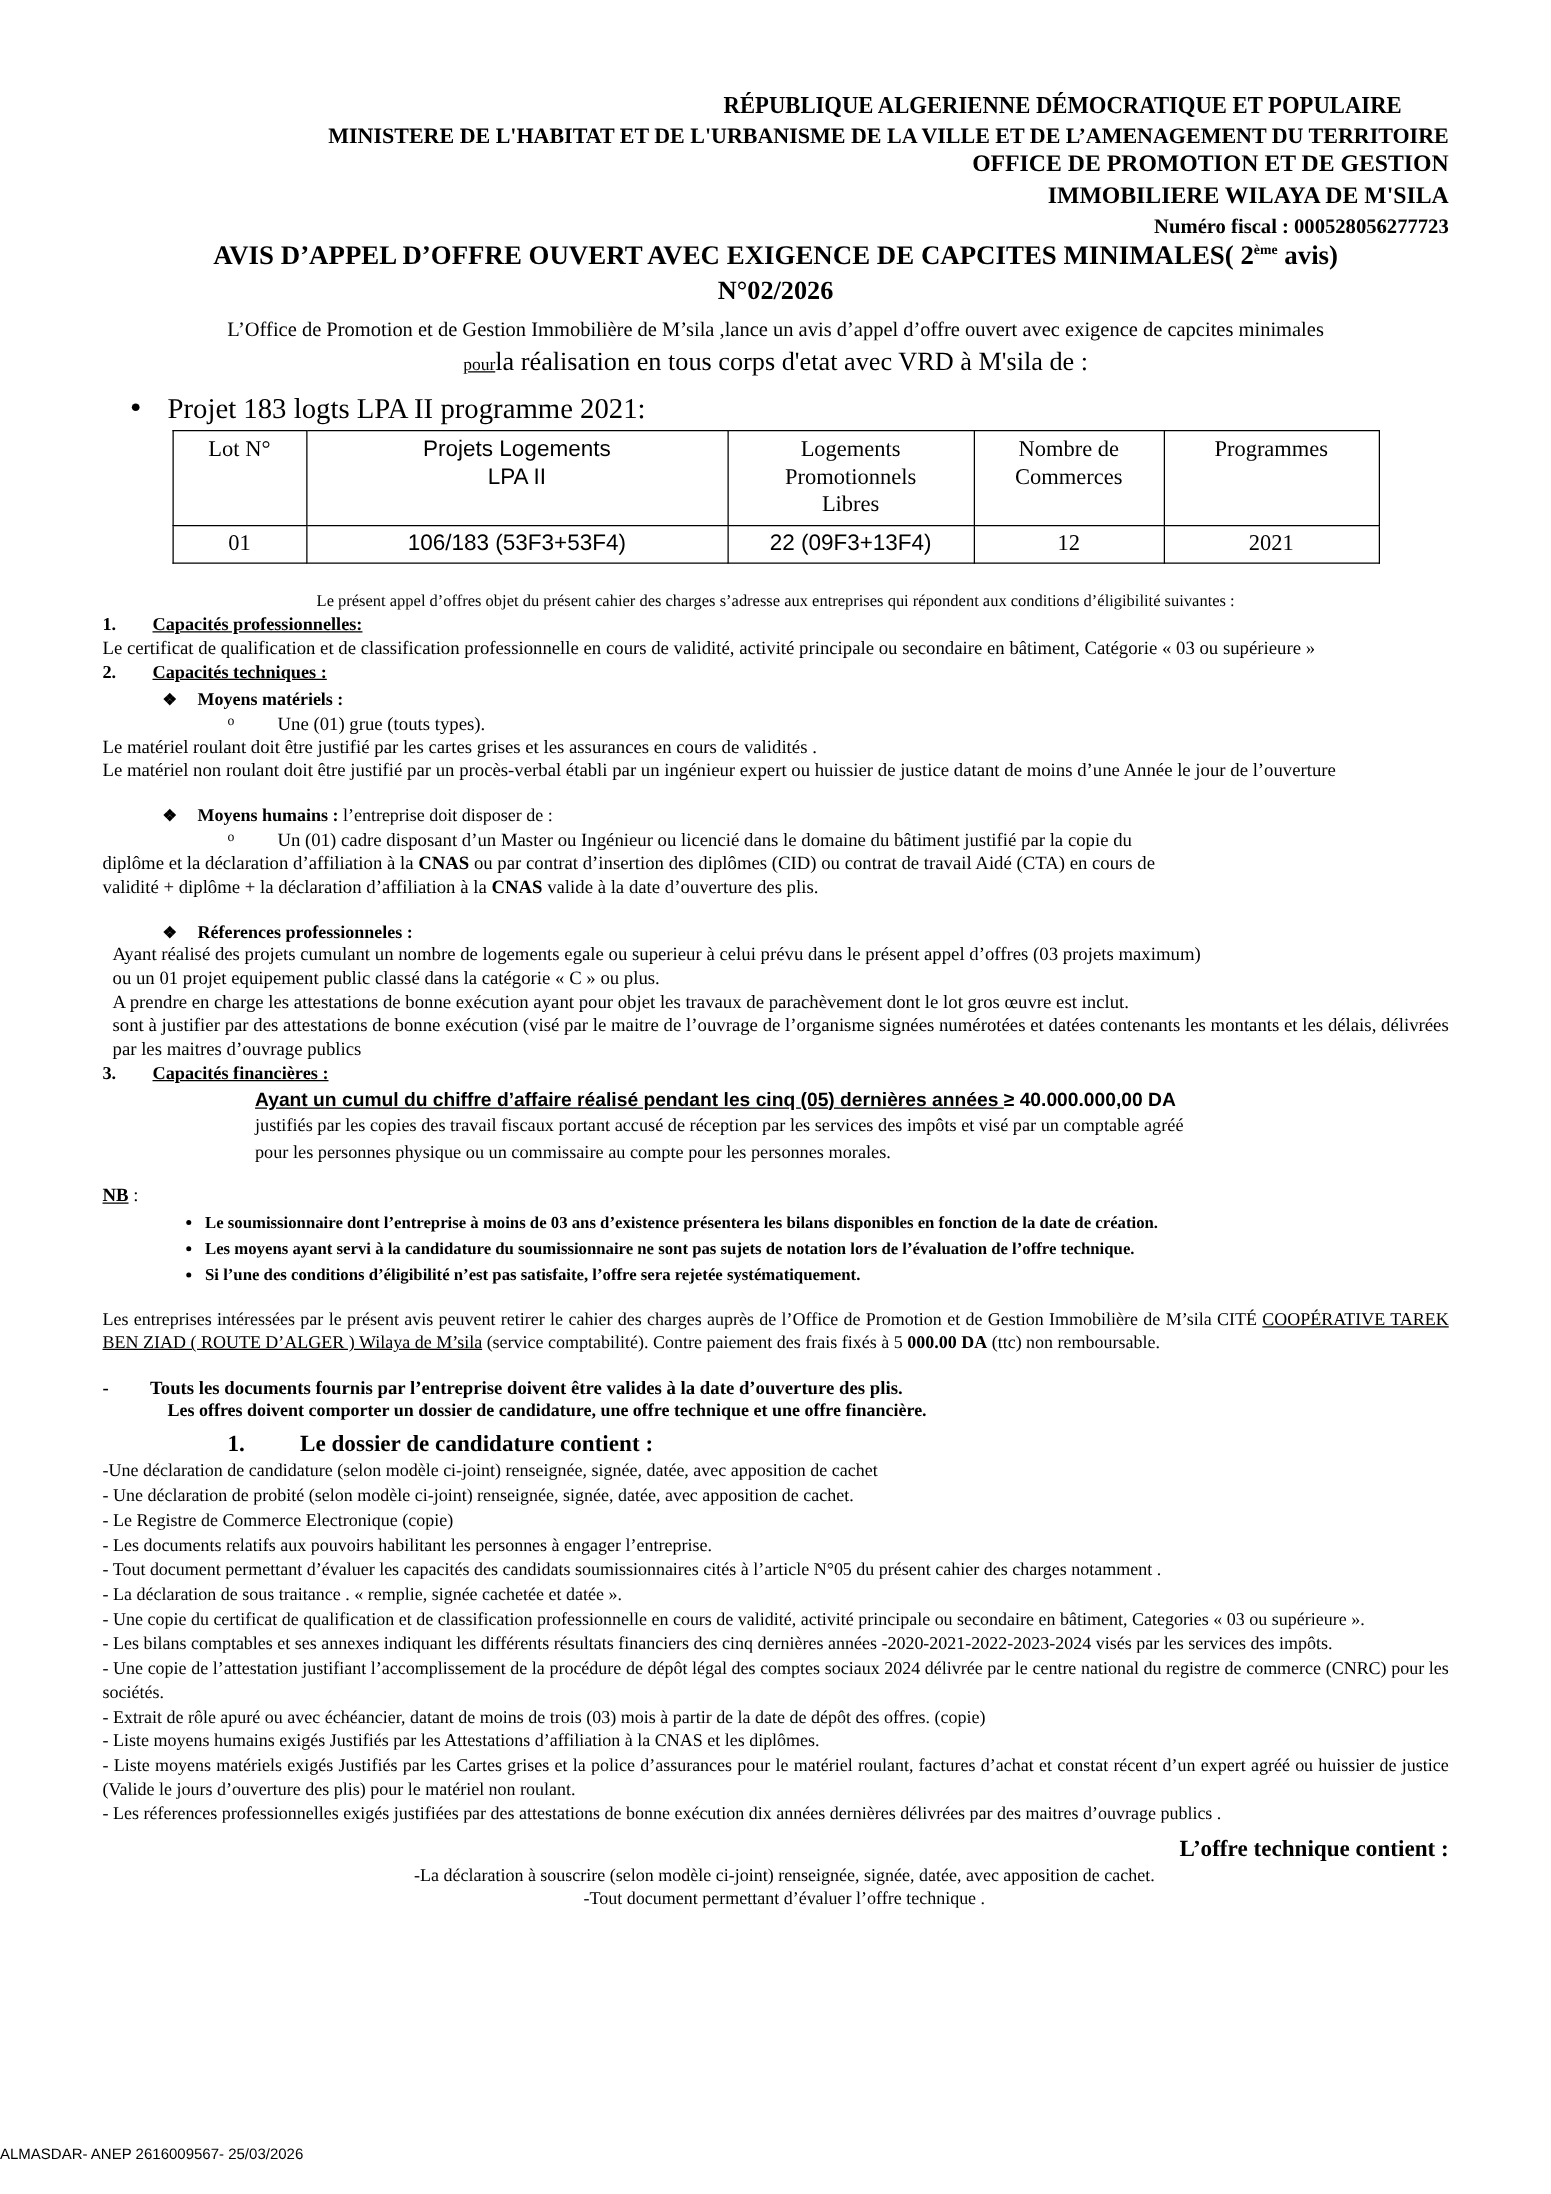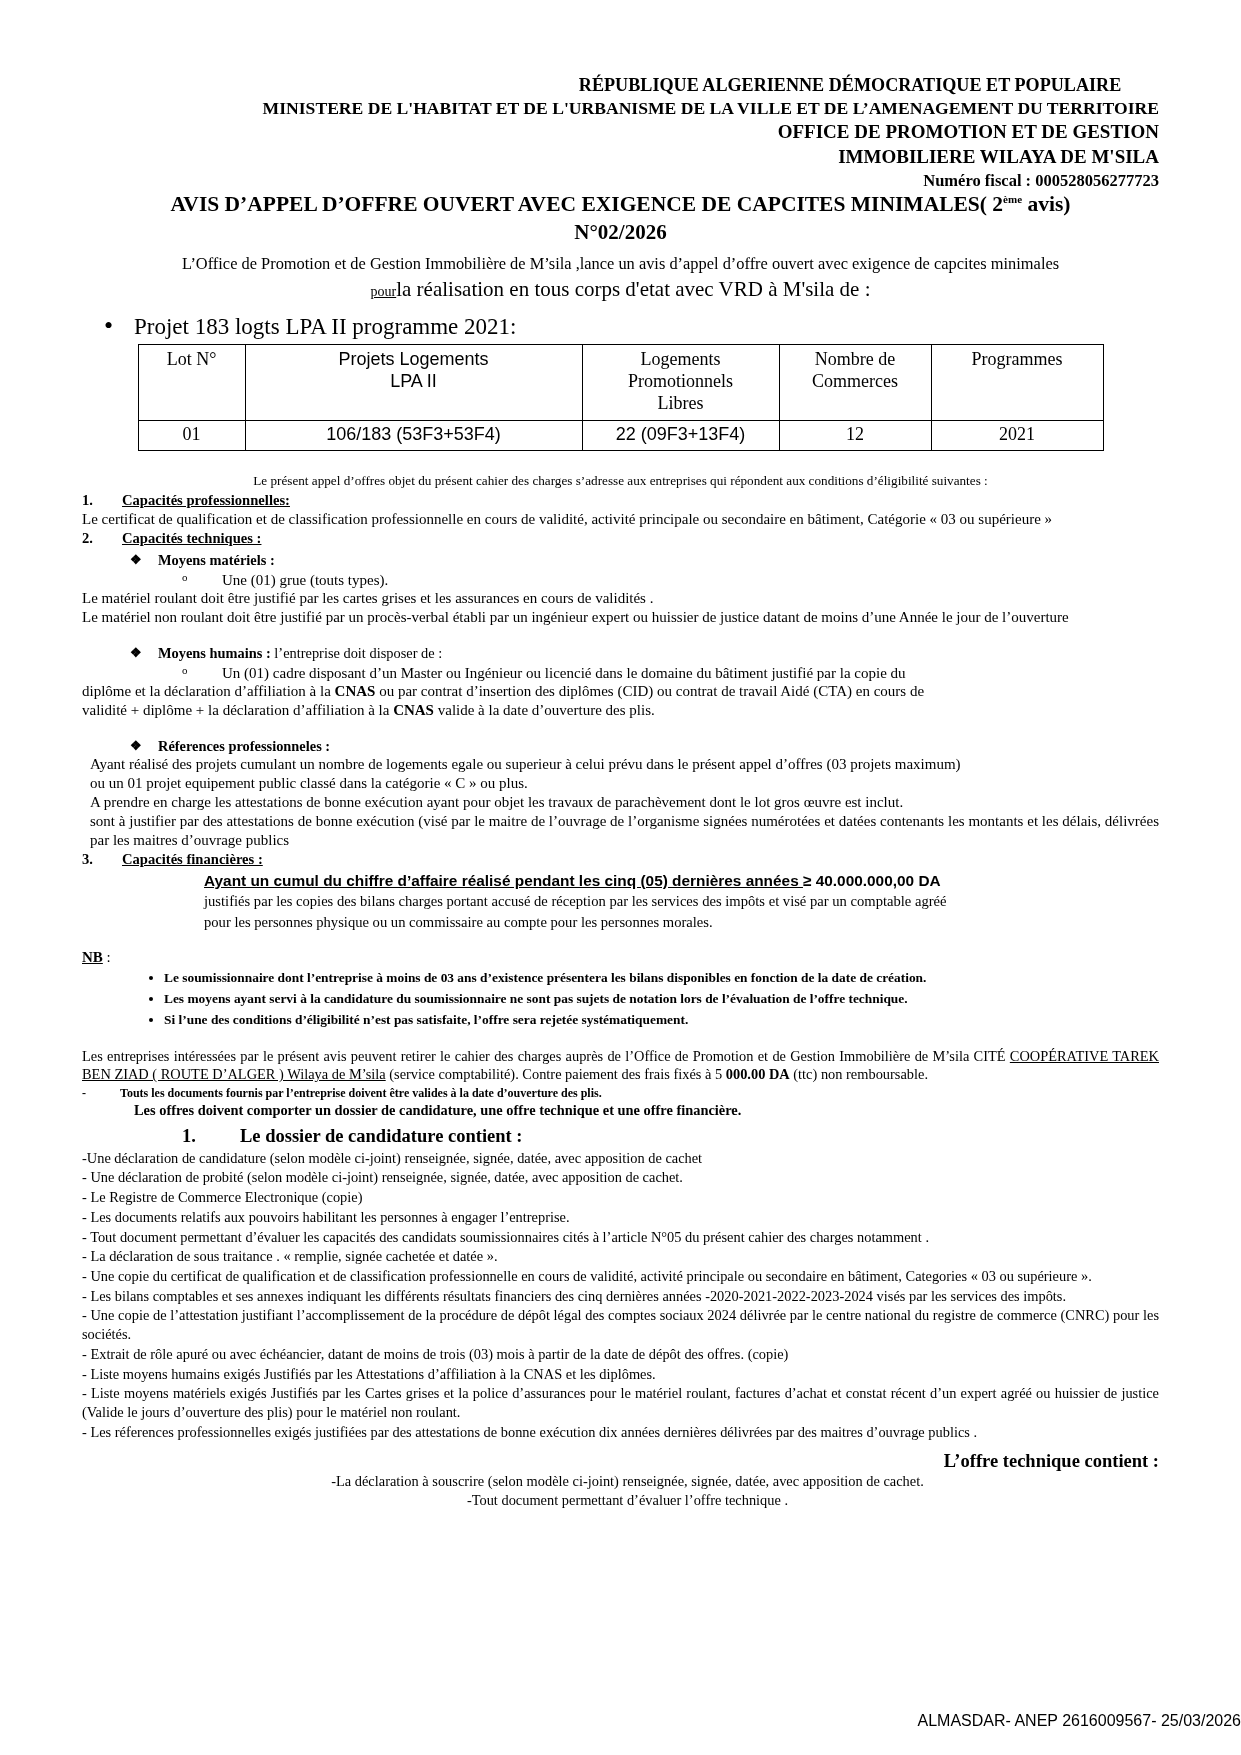--- a/index.html
+++ b/index.html
@@ -116,36 +116,36 @@
   .nb-head .u{text-decoration:underline;font-weight:bold;}
   ul.nb{margin:2px 0 0 0;padding-left:82px;}
   ul.nb li{
     font-size:13.4px;font-weight:bold;line-height:1.55;
   }
   
   .clos{font-size:14.4px;text-align:justify;margin-top:16px;line-height:1.30;}
   .clos .u{text-decoration:underline;}
   .clos b{font-weight:bold;}
   .dash-line{
-    font-size:12px;font-weight:bold;margin-top:2px;position:relative;padding-left:38px;
+    font-size:15px;font-weight:bold;margin-top:18px;position:relative;padding-left:38px;
   }
   .dash-line:before{content:"-";position:absolute;left:0;top:0;}
   .sub-bold{font-size:14.4px;font-weight:bold;padding-left:52px;margin-top:1px;}
   .doss-head{
     font-size:18.5px;font-weight:bold;padding-left:100px;margin-top:6px;
   }
   .doss-head .n{display:inline-block;width:58px;}
   .list-line{font-size:14.4px;line-height:1.30;text-align:justify;margin-top:1px;}
   .offre-head{font-size:18.5px;font-weight:bold;margin-top:8px;text-align:right;}
   .offre-line{font-size:14.4px;padding-left:14px;line-height:1.30;text-align:center;}
   
   .footer{
-    position:absolute;left:0;right:0;bottom:24px;text-align:right;
+    position:absolute;left:0;right:0;bottom:24px;text-align:left;
     font-family:"Liberation Sans","DejaVu Sans",sans-serif;
-    font-size:16px;
+    font-size:12px;
   }
 </style>
 </head>
 <body>
 
 <div class="page">
 
   <div class="hdr">
     <div class="l1">RÉPUBLIQUE ALGERIENNE DÉMOCRATIQUE ET POPULAIRE</div>
     <div class="l2">MINISTERE DE L'HABITAT ET DE L'URBANISME DE LA VILLE  ET DE L’AMENAGEMENT DU TERRITOIRE</div>
@@ -230,21 +230,21 @@
   <p class="body ind1">A prendre en charge les attestations de bonne exécution ayant pour objet les travaux de parachèvement dont le lot gros œuvre est inclut.</p>
   <p class="body ind1">sont à justifier par des attestations de bonne exécution (visé par le maitre de l’ouvrage de l’organisme signées numérotées et datées contenants les montants  et les délais, délivrées par les maitres d’ouvrage publics</p>
 
   <div class="num-head">
     <span class="n">3.</span>
     <span class="t">Capacités financières :</span>
   </div>
   <div class="fin-line">
     <span class="u">Ayant un cumul du chiffre d’affaire réalisé pendant les cinq (05) dernières années </span><span>≥ 40.000.000,00 DA</span>
   </div>
-  <div class="fin-sub">justifiés par les  copies  des bilans charges portant accusé  de réception par les services  des impôts et visé par un comptable agréé</div>
+  <div class="fin-sub">justifiés par les  copies  des travail fiscaux portant accusé  de réception par les services  des impôts et visé par un comptable agréé</div>
   <div class="fin-sub">pour les personnes physique ou un commissaire  au compte pour les personnes morales.</div>
 
   <div class="nb-head">
     <span class="u">NB</span><span> :</span>
   </div>
   <ul class="nb">
     <li>Le soumissionnaire dont l’entreprise à moins de 03 ans d’existence présentera les bilans disponibles en fonction de la date de création.</li>
     <li>Les moyens ayant servi à la candidature du soumissionnaire ne sont pas sujets de notation lors de l’évaluation de l’offre technique.</li>
     <li>Si l’une des conditions d’éligibilité n’est pas satisfaite, l’offre sera rejetée systématiquement.</li>
   </ul>

